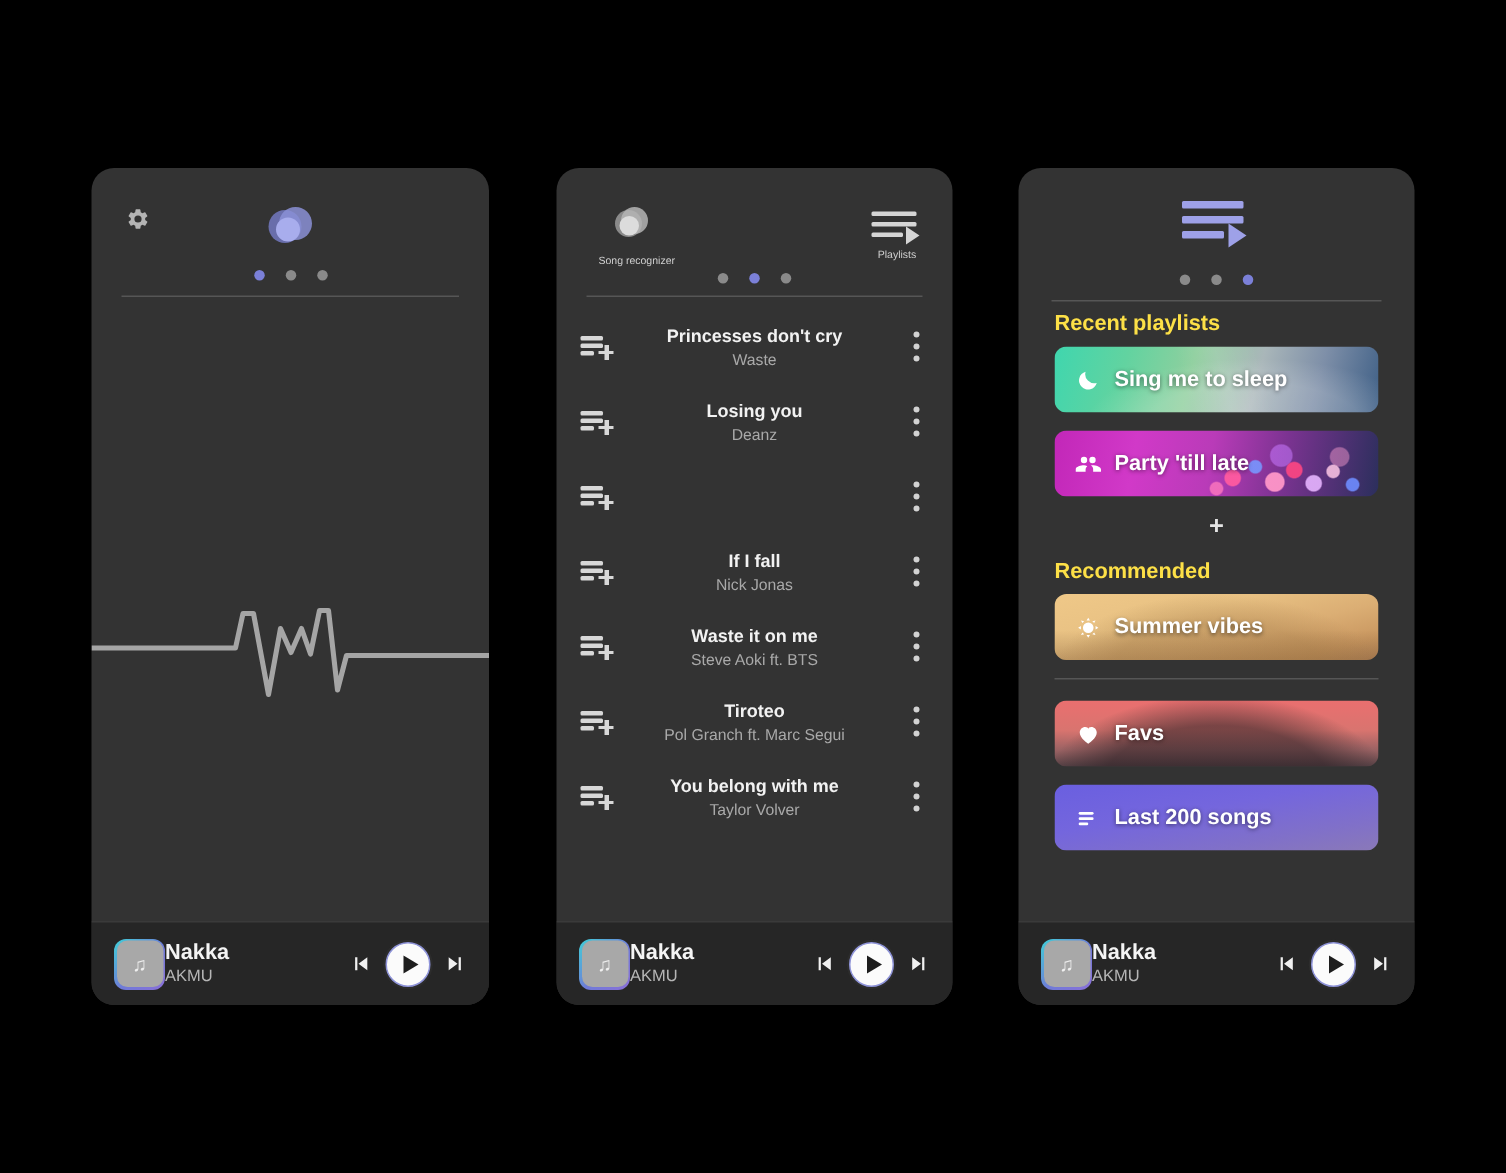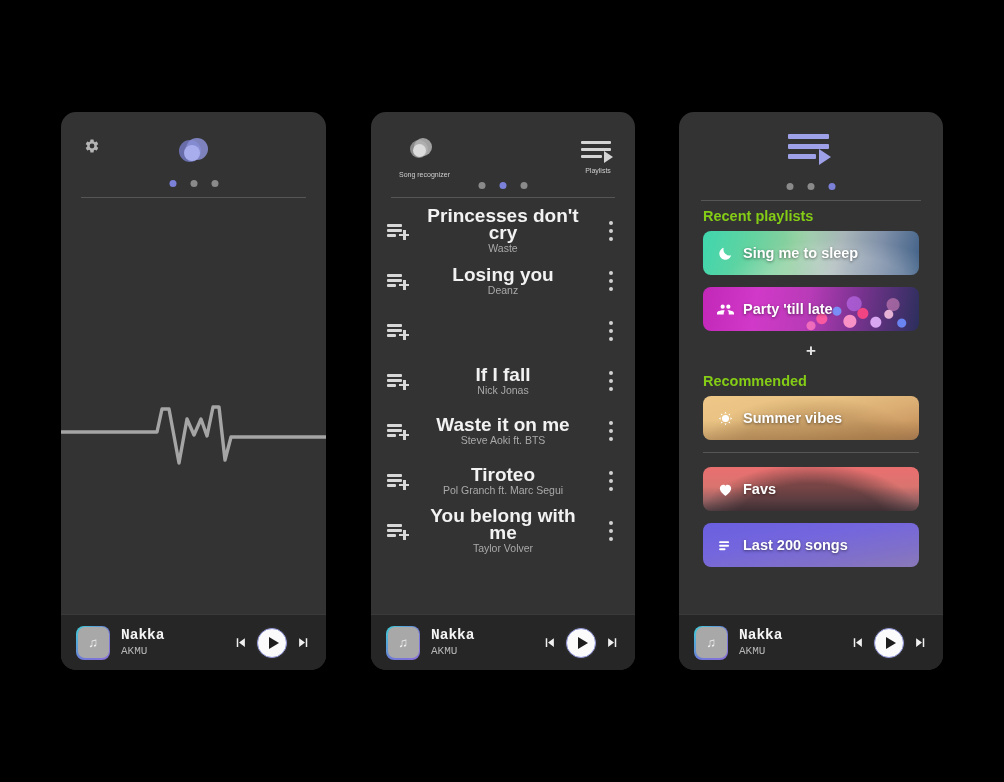--- a/index.html
+++ b/index.html
@@ -99,36 +99,36 @@
   .queue-icon { position: absolute; left: 16px; top: 50%; margin-top: -8px; width: 22px; height: 16px; }
   .queue-icon i { position: absolute; left: 0; height: 2.5px; background: #d8d8d8; border-radius: 1px; }
   .queue-icon i:nth-child(1) { top: 1px;  width: 15px; }
   .queue-icon i:nth-child(2) { top: 6px;  width: 15px; }
   .queue-icon i:nth-child(3) { top: 11px; width: 9px; }
   .queue-icon .plus-v, .queue-icon .plus-h { position: absolute; background: #d8d8d8; }
   .queue-icon .plus-h { left: 12px; top: 10.5px; width: 10px; height: 2.5px; }
   .queue-icon .plus-v { left: 16px; top: 6.5px; width: 2.5px; height: 10px; }
 
   .song-meta { flex: 1; text-align: center; padding: 0 48px; }
-  .song-title { font-size: 19px; font-weight: bold; color: #f2f2f2; line-height: 17px; }
+  .song-title { font-size: 12px; font-weight: bold; color: #f2f2f2; line-height: 17px; }
   .song-artist { font-size: 10.5px; color: #a9a9a9; line-height: 14px; }
 
   .kebab { position: absolute; right: 22px; top: 50%; margin-top: -10px;
            width: 4px; height: 20px; display: flex; flex-direction: column;
            justify-content: space-between; align-items: center; }
   .kebab span { width: 4px; height: 4px; border-radius: 50%; background: #d2d2d2; display: block; }
 
   
   #p3-top { position: relative; height: 90px; }
   #p3-icon { position: absolute; left: 50%; margin-left: -23px; top: 20px; }
   #p3-dots { position: absolute; left: 50%; transform: translateX(-50%); top: 71px; }
   #p3-div  { position: absolute; left: 22px; right: 22px; top: 88px; }
 
   .p3-content { position: absolute; left: 0; right: 0; top: 96px; bottom: 0; overflow: hidden; }
-  .section-title { font-size: 14.5px; font-weight: bold; color: #84cc16; margin: 0 5px 7px 24px; }
+  .section-title { font-size: 14.5px; font-weight: bold; color: #fde047; margin: 0 5px 7px 24px; }
   .pcard {
     position: relative; margin: 0 24px 12px 24px; height: 44px;
     border-radius: 8px; overflow: hidden; display: flex; align-items: center;
   }
   .pcard .label {
     position: relative; z-index: 2;
     display: flex; align-items: center; gap: 9px;
     padding-left: 14px; color: #ffffff;
     font-size: 14.5px; font-weight: bold;
     text-shadow: 0 1px 3px rgba(0,0,0,.5);
@@ -153,21 +153,21 @@
     width: 34px; height: 34px; margin-left: 15px; border-radius: 8px;
     padding: 1.5px;
     background: linear-gradient(135deg, #3fd0d8 0%, #6f7bd8 55%, #8b6fd8 100%);
     flex: none;
   }
   .art {
     width: 100%; height: 100%; border-radius: 7px;
     background: #a8a8a8; display: flex; align-items: center;
     justify-content: center; color: #efefef; font-size: 13px;
   }
-  .np { margin-left: 11px; flex: 1; min-width: 0; font-family: Liberation Mono, monospace; }
+  .np { margin-left: 0; flex: 1; min-width: 0; }
   .np .t { font-size: 14.5px; font-weight: bold; color: #f4f4f4; line-height: 17px; }
   .np .a { font-size: 11px; color: #b6b6b6; line-height: 14px; }
   .ctrls { display: flex; align-items: center; gap: 9px; margin-right: 15px; }
   .btn-prev, .btn-next { width: 15px; height: 15px; }
   .btn-prev svg, .btn-next svg { width: 100%; height: 100%; display: block; fill: #f0f0f0; }
   .btn-play {
     width: 30px; height: 30px; border-radius: 50%;
     background: #fbfbfb; border: 1.5px solid #8e93d8;
     display: flex; align-items: center; justify-content: center;
     box-shadow: 0 0 0 1.5px #2c2c2c;

